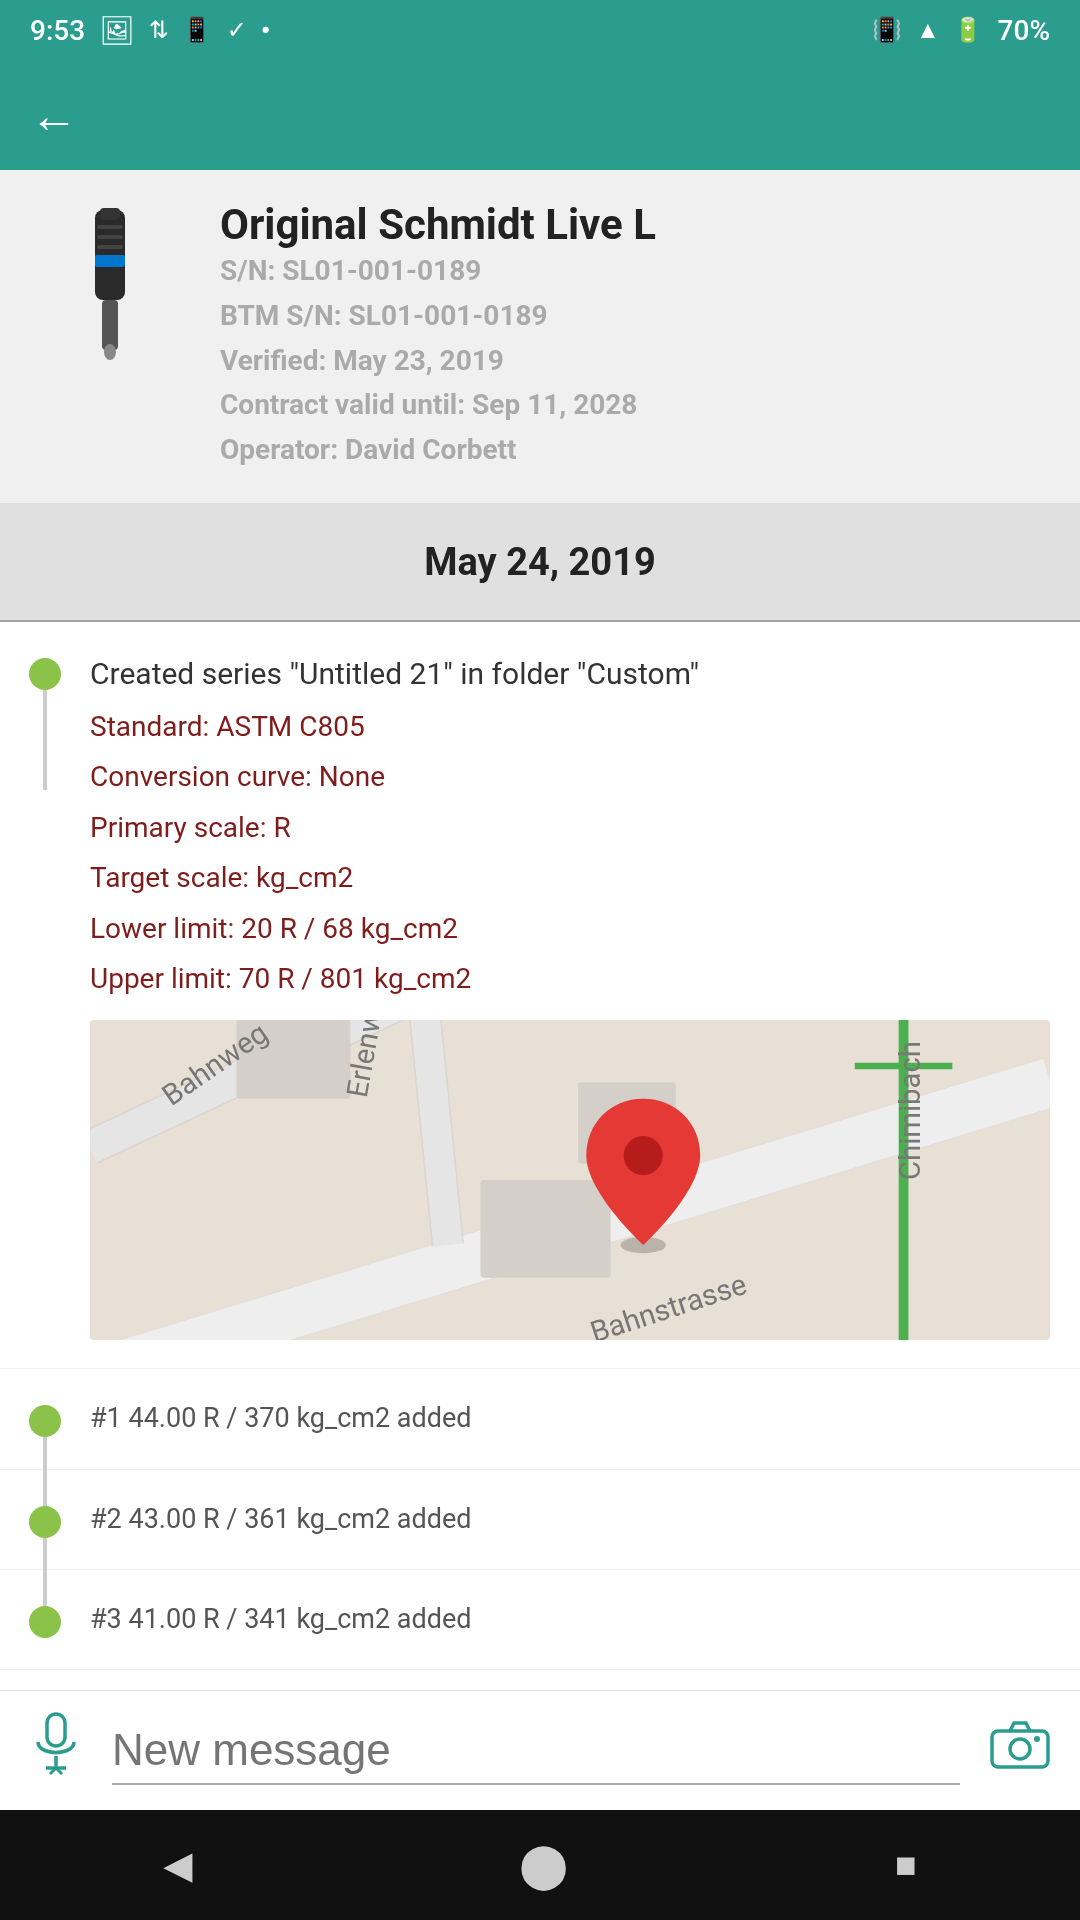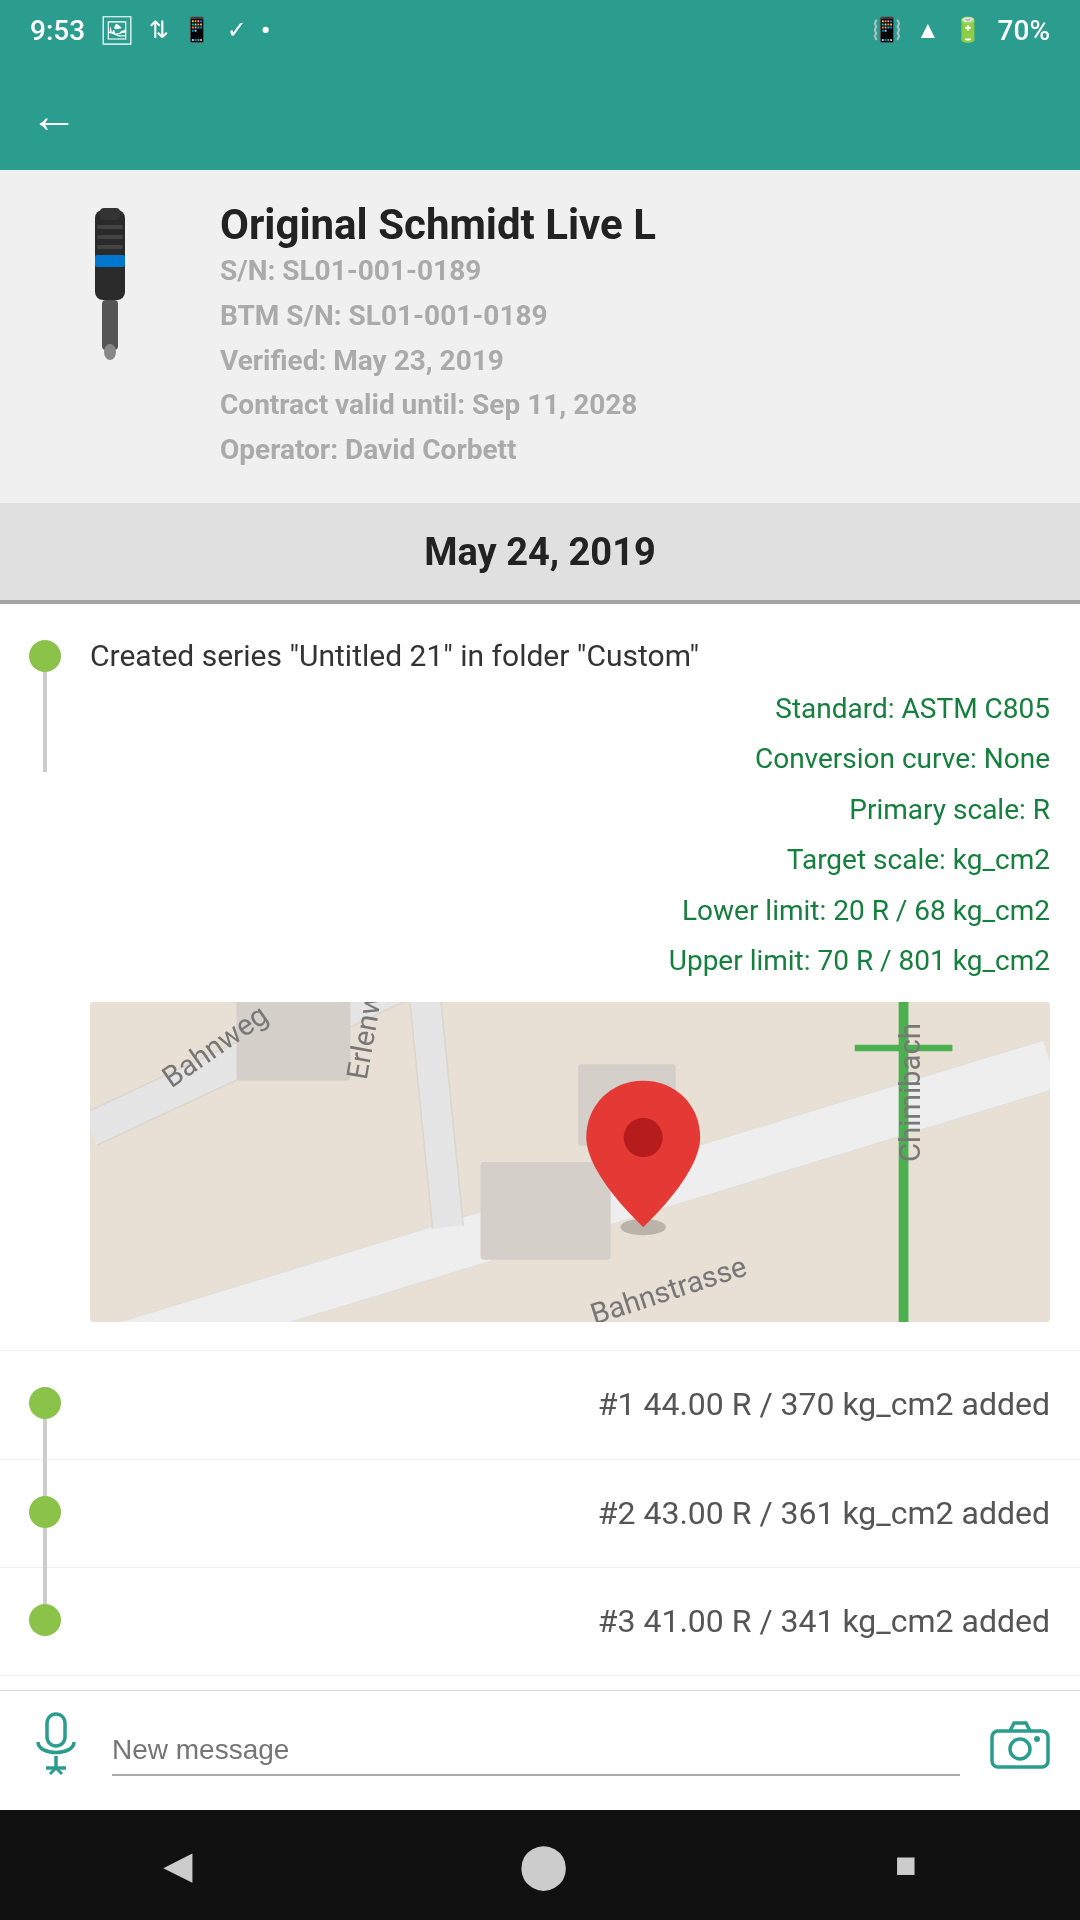--- a/index.html
+++ b/index.html
@@ -85,25 +85,25 @@
       font-size: 28px;
       color: #aaa;
       line-height: 1.6;
       font-weight: bold;
     }
 
     
     .date-header {
       background: #e0e0e0;
       text-align: center;
-      padding: 26px 0;
+      padding: 36px 0;
       font-size: 38px;
       font-weight: bold;
       color: #222;
-      border-bottom: 4px solid #a3a3a3;
+      border-bottom: 2px solid #a3a3a3;
     }
 
     
     .timeline-area {
       background: white;
       flex: 1;
       overflow-y: auto;
       height: 1230px;
     }
 
@@ -152,24 +152,23 @@
       line-height: 1.6;
     }
 
     .timeline-content .series-title {
       color: #333;
       font-size: 30px;
       margin-bottom: 4px;
     }
 
     .timeline-content .series-meta {
-      color: #15803d;
+      color: #7f1d1d;
       font-size: 28px;
       line-height: 1.8;
-      text-align: right;
     }
 
     
     .map-container {
       width: 100%;
       height: 320px;
       margin-top: 16px;
       border-radius: 4px;
       overflow: hidden;
       position: relative;
@@ -177,23 +176,22 @@
 
     .map-bg {
       width: 100%;
       height: 100%;
       background: #e8e0d8;
       position: relative;
     }
 
     
     .measure-text {
-      font-size: 32px;
+      font-size: 27px;
       color: #555;
-      text-align: right;
     }
 
     
     .message-bar {
       position: absolute;
       bottom: 110px;
       left: 0;
       right: 0;
       height: 120px;
       background: white;
@@ -208,21 +206,21 @@
       color: #2a9d8f;
       font-size: 52px;
       flex-shrink: 0;
     }
 
     .message-input {
       flex: 1;
       border: none;
       border-bottom: 2px solid #aaa;
       outline: none;
-      font-size: 28px;
+      font-size: 44px;
       color: #999;
       padding: 8px 0;
       background: transparent;
     }
 
     .camera-icon {
       color: #2a9d8f;
       font-size: 48px;
       flex-shrink: 0;
     }

